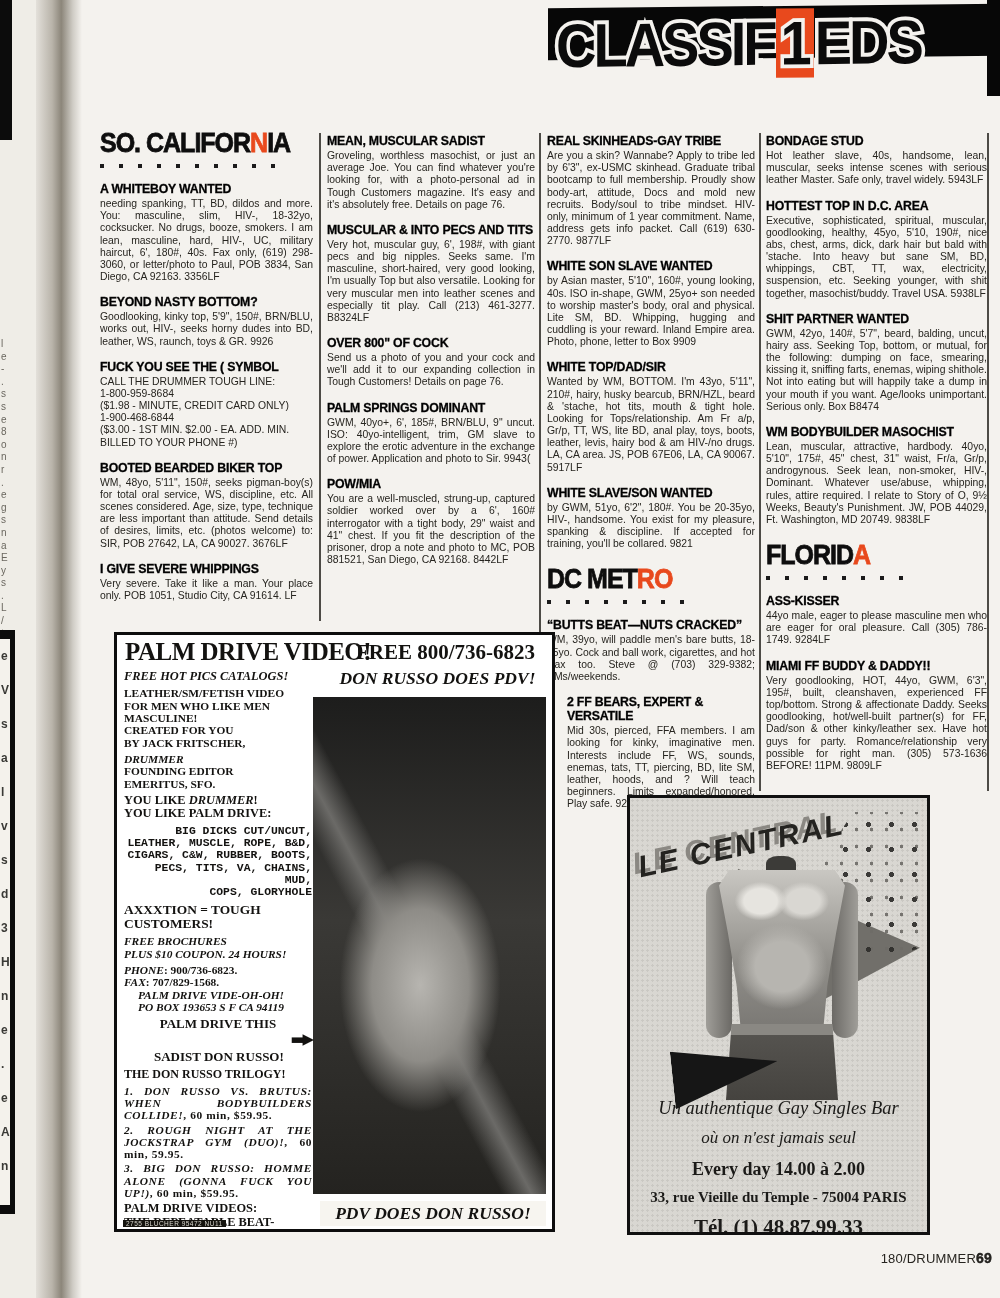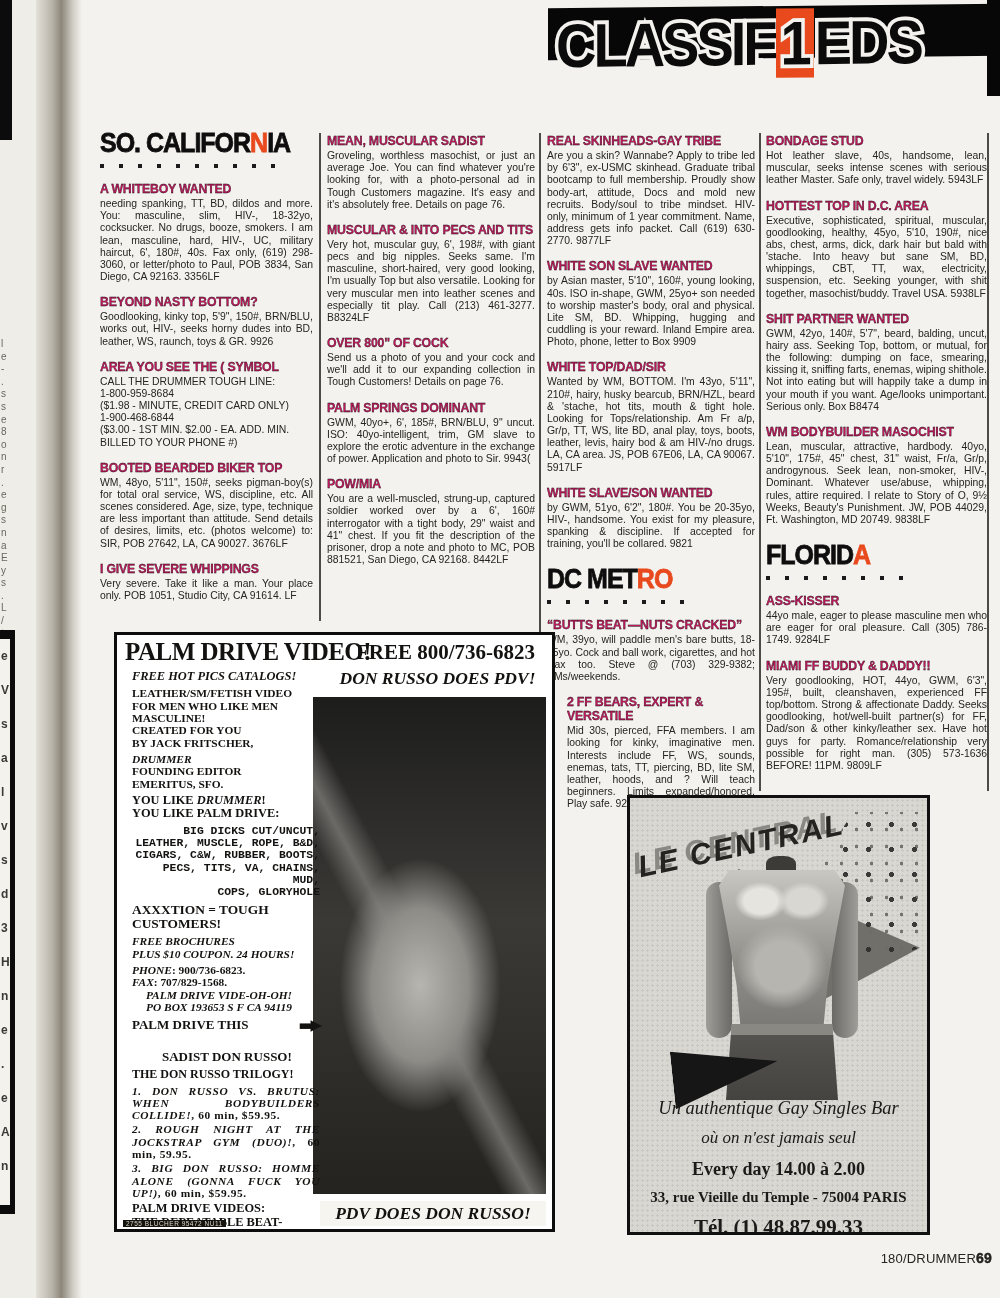--- a/index.html
+++ b/index.html
@@ -29,48 +29,48 @@
   .one-bg{background:#e8491d;}
   
   .col{position:absolute;top:128px;}
   .rule{position:absolute;width:2px;background:#4d4b46;}
   .section{margin:0 0 4px 0;}
   .section-title{font-size:25px;font-weight:bold;letter-spacing:-1px;color:#0e0e0e;
         transform:scaleY(1.1);transform-origin:left center;-webkit-text-stroke:0.7px #0e0e0e;white-space:nowrap;}
   .accent{color:#e8491d;-webkit-text-stroke:0.7px #e8491d;}
   .dots{height:4px;margin:7px 0 14px 0;background:repeating-linear-gradient(90deg,#1b1b1b 0 4px,transparent 4px 19px);}
   .ad{margin-bottom:12px;}
-  .ad-title{font-weight:bold;font-size:12.3px;letter-spacing:-0.2px;margin-bottom:2px;color:#be185d;-webkit-text-stroke:0.3px #0d0d0d;}
+  .ad-title{font-weight:bold;font-size:12.3px;letter-spacing:-0.2px;margin-bottom:2px;color:#000000;-webkit-text-stroke:0.3px #0d0d0d;}
   .ad-body{font-size:10.4px;line-height:1.17;text-align:justify;color:#26241f;}
   .ad-body.pre{white-space:pre-line;text-align:left;}
   .mt6{margin-top:6px;}
   
   .palm{position:absolute;left:114px;top:632px;width:441px;height:600px;background:#ffffff;
         border:3px solid #0d0d0d;box-sizing:border-box;overflow:hidden;
         font-family:"Liberation Serif",serif;color:#131210;}
   .palm-title{position:absolute;left:8px;top:3px;font-size:25px;font-weight:bold;letter-spacing:-0.5px;}
   .palm-free{position:absolute;left:226px;top:5px;width:205px;text-align:center;font-size:21px;font-weight:bold;}
   .palm-tag1{position:absolute;left:208px;top:33px;width:225px;text-align:center;font-size:17.5px;font-weight:bold;font-style:italic;}
   .palm-photo{position:absolute;left:196px;top:62px;width:233px;height:497px;background:
         radial-gradient(ellipse 46% 34% at 46% 58%, #b7b5b0 0%, #8e8c87 45%, rgba(60,60,58,0) 75%),
         linear-gradient(62deg, rgba(0,0,0,0) 38%, #6b6a67 44%, rgba(0,0,0,0) 50%),
         linear-gradient(180deg,#1d1d1c 0%,#3a3936 45%,#242320 100%);}
   .palm-tag2{position:absolute;left:203px;top:566px;width:226px;text-align:center;font-size:17.5px;
         font-weight:bold;font-style:italic;background:#f7f5f0;padding:2px 0;}
-  .palm-left{position:absolute;left:15px;top:35px;width:188px;font-size:11.4px;line-height:1.08;font-weight:bold;}
+  .palm-left{position:absolute;left:7px;top:35px;width:188px;font-size:11.4px;line-height:1.08;font-weight:bold;}
   .pb{margin-bottom:4px;}
   .pre{white-space:pre-line;}
   .it{font-style:italic;}
   .rt{text-align:right;font-family:Liberation Mono, monospace;}
   .ct{text-align:left;}
   .big{font-size:12.4px;}
   .ax{font-size:13.4px;}
   .indent{padding-left:14px;}
   .indent2{padding-left:30px;}
-  .this-line{display:flex;align-items:center;font-size:13px;margin-bottom:16px;}
+  .this-line{display:flex;align-items:center;font-size:13px;margin-bottom:2px;flex-direction:column;}
   .arrowg{margin-left:auto;font-size:15px;letter-spacing:-2px;font-family:"DejaVu Sans",sans-serif;}
   .pitem{text-align:justify;letter-spacing:0.6px;margin-bottom:2px;}
   .palm-fine{position:absolute;left:6px;bottom:2px;font-size:6.5px;background:#15140f;color:#d8d6cd;
         padding:0 3px;letter-spacing:0.5px;font-family:"Liberation Sans",sans-serif;}
   
   .lc{position:absolute;left:627px;top:795px;width:303px;height:440px;border:3px solid #101010;box-sizing:border-box;
         background-color:#d9d7d2;background-image:radial-gradient(#cac8c3 1px, rgba(0,0,0,0) 1.4px);background-size:5px 5px;
         overflow:hidden;font-family:"Liberation Serif",serif;color:#1b1a18;}
   .lc-logo{position:absolute;left:12px;top:52px;transform:rotate(-12deg);transform-origin:left bottom;
         font-family:"Liberation Sans",sans-serif;font-weight:bold;font-style:italic;font-size:30px;letter-spacing:2px;
@@ -181,21 +181,21 @@
     </div>
     <div class="ad">
       <div class="ad-title">A WHITEBOY WANTED</div>
       <div class="ad-body">needing spanking, TT, BD, dildos and more. You: masculine, slim, HIV-, 18-32yo, cocksucker. No drugs, booze, smokers. I am lean, masculine, hard, HIV-, UC, military haircut, 6', 180#, 40s. Fax only, (619) 298-3060, or letter/photo to Paul, POB 3834, San Diego, CA 92163. 3356LF</div>
     </div>
     <div class="ad">
       <div class="ad-title">BEYOND NASTY BOTTOM?</div>
       <div class="ad-body">Goodlooking, kinky top, 5'9", 150#, BRN/BLU, works out, HIV-, seeks horny dudes into BD, leather, WS, raunch, toys &amp; GR. 9926</div>
     </div>
     <div class="ad">
-      <div class="ad-title">AREA YOU SEE THE ( SYMBOL</div>
+      <div class="ad-title">FUCK YOU SEE THE ( SYMBOL</div>
       <div class="ad-body pre">CALL THE DRUMMER TOUGH LINE:
 1-800-959-8684
 ($1.98 - MINUTE, CREDIT CARD ONLY)
 1-900-468-6844
 ($3.00 - 1ST MIN. $2.00 - EA. ADD. MIN.
 BILLED TO YOUR PHONE #)</div>
     </div>
     <div class="ad">
       <div class="ad-title">BOOTED BEARDED BIKER TOP</div>
       <div class="ad-body">WM, 48yo, 5'11", 150#, seeks pigman-boy(s) for total oral service, WS, discipline, etc. All scenes considered. Age, size, type, technique are less important than attitude. Send details of desires, limits, etc. (photos welcome) to: SIR, POB 27642, LA, CA 90027. 3676LF</div>

